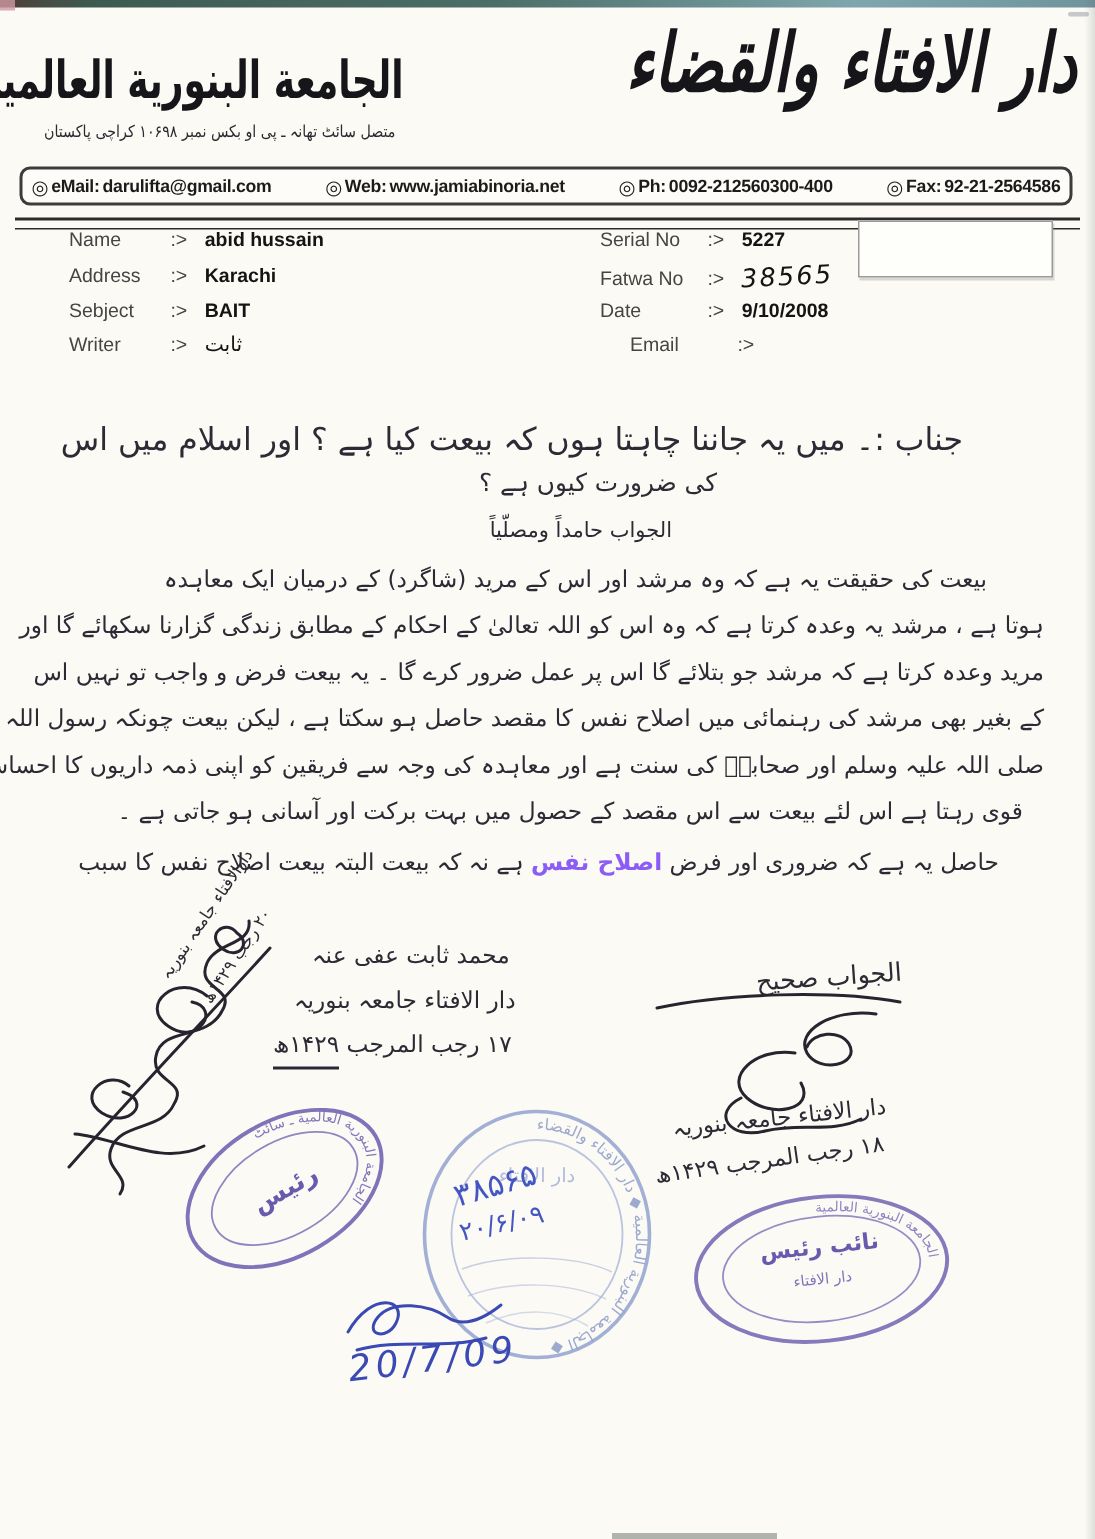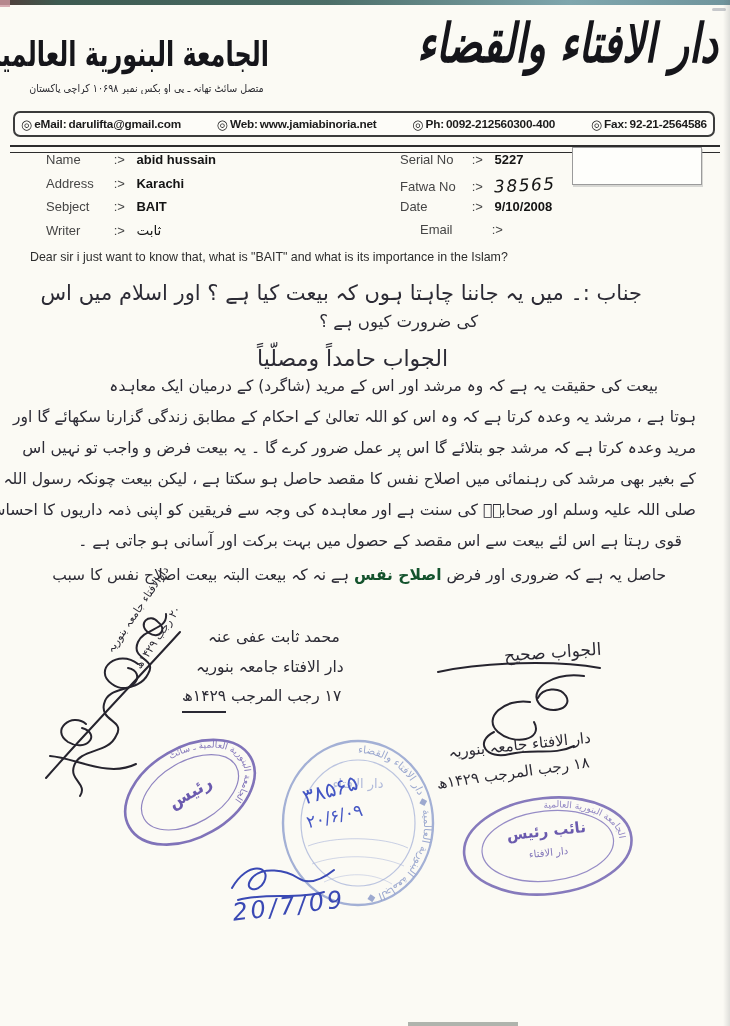--- a/index.html
+++ b/index.html
@@ -45,21 +45,21 @@
   .hw-num{font-family:"DejaVu Sans",sans-serif;font-style:italic;letter-spacing:1.5px;
     color:#23232d;font-weight:normal !important;}
   .empty-box{position:absolute;left:572px;top:147px;width:128px;height:36px;
     border:1.4px solid #9b9b9b;background:#fefefb;box-shadow:1px 2px 0 rgba(150,150,150,.35);}
 
   .q-en{position:absolute;left:30px;top:250px;font-size:12.4px;color:#2d2d2d;white-space:nowrap;}
 
   
   .uline{position:absolute;font-family:"DejaVu Sans",sans-serif;direction:rtl;
     white-space:nowrap;color:#2c2b35;font-size:15.5px;}
-  .uline b{font-weight:bold;color:#14532d;}
+  .uline b{font-weight:bold;color:#8b5cf6;}
 
   
   .sig-svg path{fill:none;stroke:#26242e;stroke-width:2;stroke-linecap:round;}
   .rot-text{position:absolute;font-family:"DejaVu Sans",sans-serif;direction:rtl;
     white-space:nowrap;color:#2c2a34;}
   .stamp-wrap{position:absolute;}
   .pen-blue path{stroke:#3a49b4;}
   .blue-date{position:absolute;font-family:"DejaVu Sans",sans-serif;font-style:italic;
     color:#3a49b4;font-size:24px;letter-spacing:3px;transform:rotate(-7deg);}
   .blue-num{position:absolute;font-family:"DejaVu Sans",sans-serif;color:#4456c4;white-space:nowrap;z-index:5;}
@@ -143,26 +143,25 @@
     <span class="sep">:&gt;</span>
     <span class="val">9/10/2008</span>
   </div>
   <div class="frow" style="left:420px;top:222px;">
     <span class="lbl" style="width:68px;">Email</span>
     <span class="sep">:&gt;</span>
     <span class="val"></span>
   </div>
   <div class="empty-box"></div>
 
-  <div class="q-en">Dear sir i just want to know that, what is "BAIT" and what is its importance in the Islam?</div>
 
   <div class="uline" style="right:88px;top:281px;font-size:21px;">جناب :۔ میں یہ جاننا چاہتا ہوں کہ بیعت کیا ہے ؟ اور اسلام میں اس</div>
   <div class="uline" style="right:252px;top:312px;font-size:16.5px;">کی ضرورت کیوں ہے ؟</div>
 
-  <div class="uline" style="right:282px;top:346px;font-size:22px;margin-left:33px;">الجواب حامداً ومصلّیاً</div>
+  <div class="uline" style="right:282px;top:346px;font-size:14px;margin-left:33px;">الجواب حامداً ومصلّیاً</div>
   <div class="uline" style="right:72px;top:377px;">بیعت کی حقیقت یہ ہے کہ وہ مرشد اور اس کے مرید (شاگرد) کے درمیان ایک معاہدہ</div>
   <div class="uline" style="right:34px;top:408px;">ہوتا ہے ، مرشد یہ وعدہ کرتا ہے کہ وہ اس کو اللہ تعالیٰ کے احکام کے مطابق زندگی گزارنا سکھائے گا اور</div>
   <div class="uline" style="right:34px;top:470px;">کے بغیر بھی مرشد کی رہنمائی میں اصلاح نفس کا مقصد حاصل ہو سکتا ہے ، لیکن بیعت چونکہ رسول اللہ</div>
   <div class="uline" style="right:34px;top:439px;">مرید وعدہ کرتا ہے کہ مرشد جو بتلائے گا اس پر عمل ضرور کرے گا ۔ یہ بیعت فرض و واجب تو نہیں اس</div>
   <div class="uline" style="right:34px;top:501px;">صلی اللہ علیہ وسلم اور صحابہؓ کی سنت ہے اور معاہدہ کی وجہ سے فریقین کو اپنی ذمہ داریوں کا احساس بھی</div>
   <div class="uline" style="right:48px;top:532px;">قوی رہتا ہے اس لئے بیعت سے اس مقصد کے حصول میں بہت برکت اور آسانی ہو جاتی ہے ۔</div>
   <div class="uline" style="right:64px;top:566px;">
     <span>حاصل یہ ہے کہ ضروری اور فرض </span><b>اصلاح نفس</b><span> ہے نہ کہ بیعت البتہ بیعت اصلاح نفس کا سبب</span>
   </div>
 

